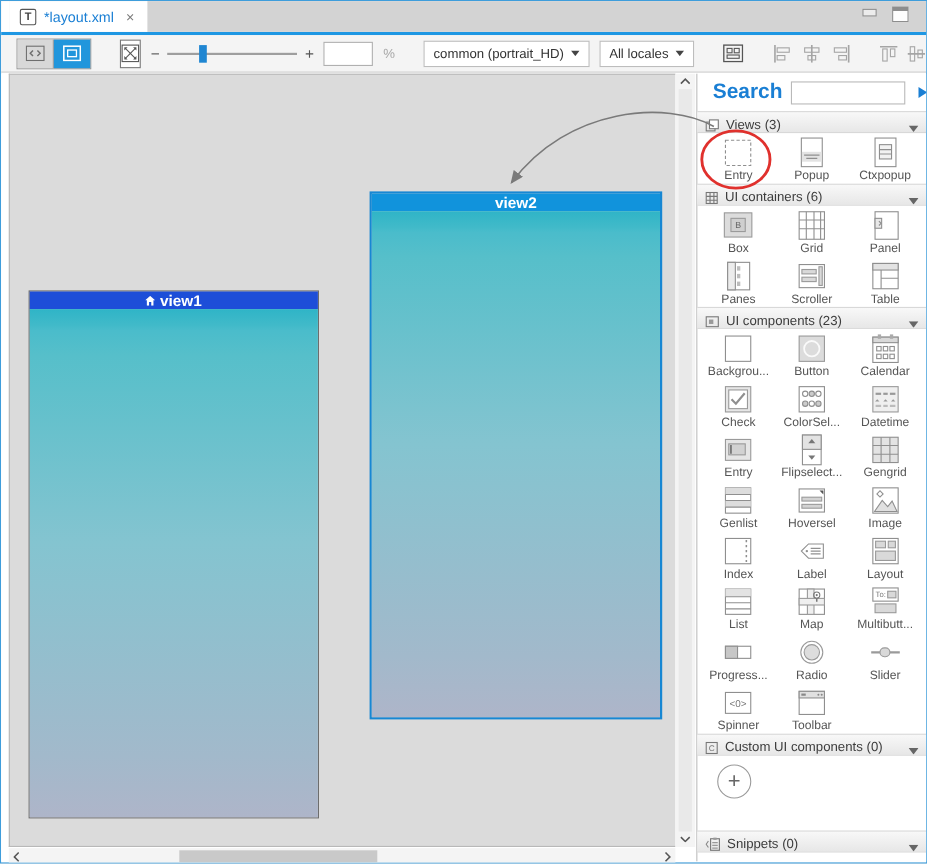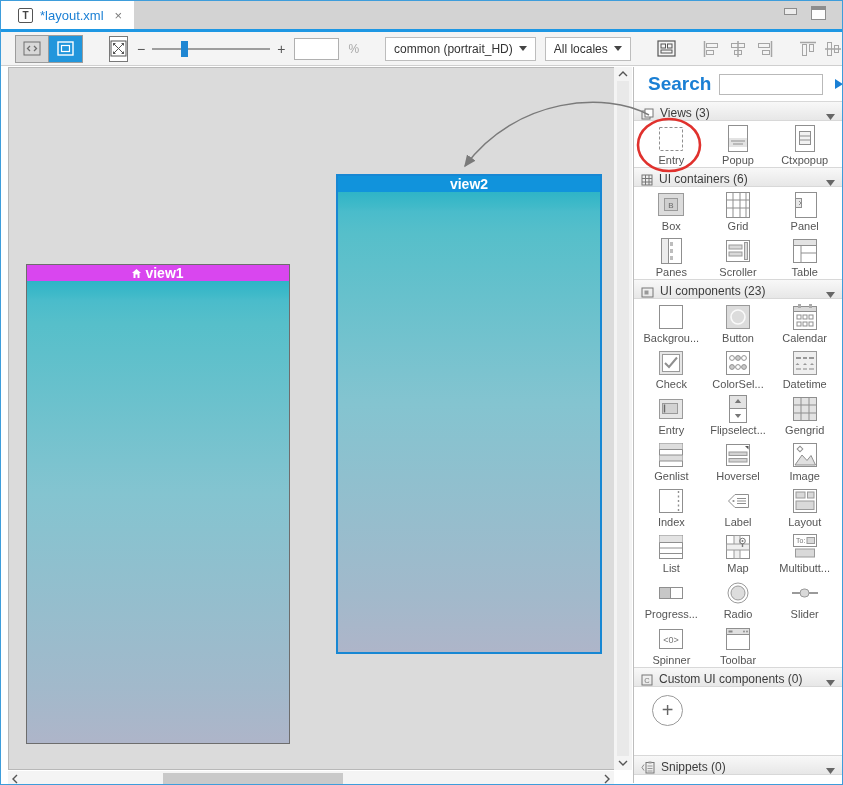--- a/index.html
+++ b/index.html
@@ -53,21 +53,21 @@
   .content { position: absolute; top: 66px; left: 0; right: 0; bottom: 1px; background: #fff; }
   .canvas { position: absolute; left: 7px; top: 0; width: 606px; height: 703px;
     background: #dbdbdb; border: 1px solid #b8b8b8; border-right: none; }
   
   .view { position: absolute; display: flex; flex-direction: column; }
   .view-hdr { height: 16px; display: flex; align-items: center; justify-content: center; gap: 4px;
     color: #fff; font-size: 14px; font-weight: bold; }
   .view-body { flex: 1;
     background: linear-gradient(180deg, #2fb4c7 0%, #41bac9 3.2%, #4abccb 4.2%, #56bfca 9%, #84c4d0 46%, #a2b9cb 88%, #aeb5c9 100%); }
   .view1 { left: 17px; top: 196px; width: 264px; height: 480px; border: 1px solid #6d6d6d; }
-  .view1 .view-hdr { background: #d946ef; }
+  .view1 .view-hdr { background: #1d4ed8; }
   .view2 { left: 327px; top: 106px; width: 266px; height: 480px; border: 2px solid #1787d3; }
   .view2 .view-hdr { background: #1193dc; }
   
   .vscroll { position: absolute; left: 613px; top: 0; width: 18px; height: 703px; background: #f4f4f4;
     display: flex; flex-direction: column; align-items: center; justify-content: space-between; padding: 4px 0; }
   .vscroll .vtrack { flex: 1; width: 12px; background: #e9e9e9; margin: 4px 0; }
   .hscroll { position: absolute; left: 7px; top: 704px; width: 606px; height: 15px; background: #f4f4f4;
     display: flex; align-items: center; padding: 0 4px; }
   .hthumb { position: absolute; left: 155px; width: 180px; height: 11px; background: #c9c9c9; top: 2px; cursor: pointer; }
   .sarrow { cursor: pointer; display: flex; }

